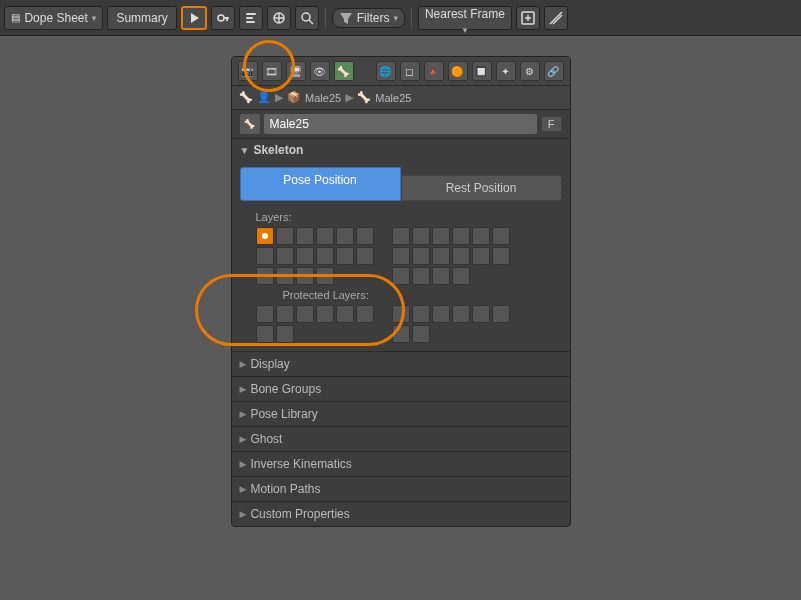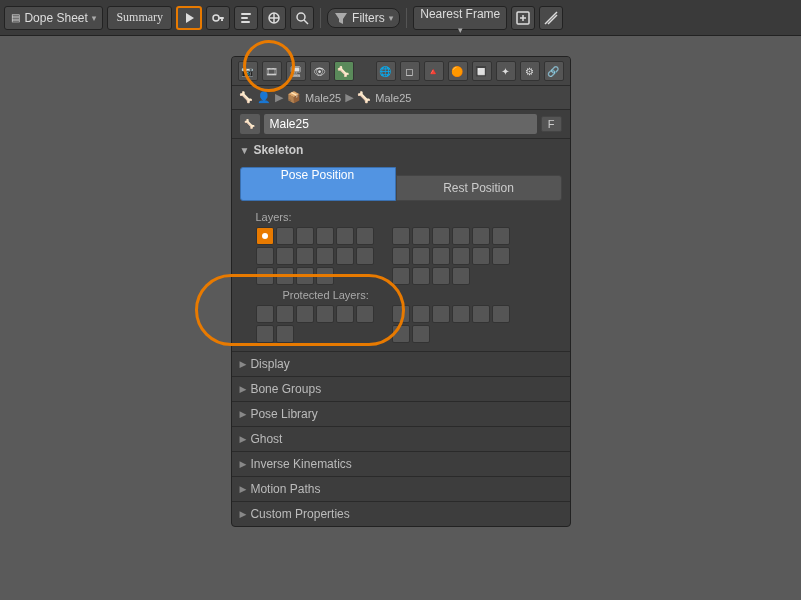--- a/index.html
+++ b/index.html
@@ -55,21 +55,20 @@
     .toolbar-label {
       display: flex;
       align-items: center;
       background: #4a4a4a;
       border: 1px solid #222;
       border-radius: 3px;
       height: 24px;
       padding: 0 8px;
       color: #ddd;
       font-size: 12px;
-      font-family: Liberation Serif, serif;
     }
     .nearest-frame-group {
       display: flex;
       align-items: center;
       background: #4a4a4a;
       border: 1px solid #222;
       border-radius: 3px;
       height: 24px;
       padding: 0 6px;
       color: #ddd;
@@ -198,20 +197,21 @@
 
     
     .pose-rest-row {
       display: flex;
       padding: 6px 8px;
       gap: 0;
     }
     .pose-btn {
       flex: 1;
       text-align: center;
+      padding: 5px;
       background: #5294e2;
       color: #fff;
       border-radius: 3px 0 0 3px;
       font-size: 12px;
       cursor: pointer;
       border: 1px solid #3a70b0;
     }
     .rest-btn {
       flex: 1;
       text-align: center;

